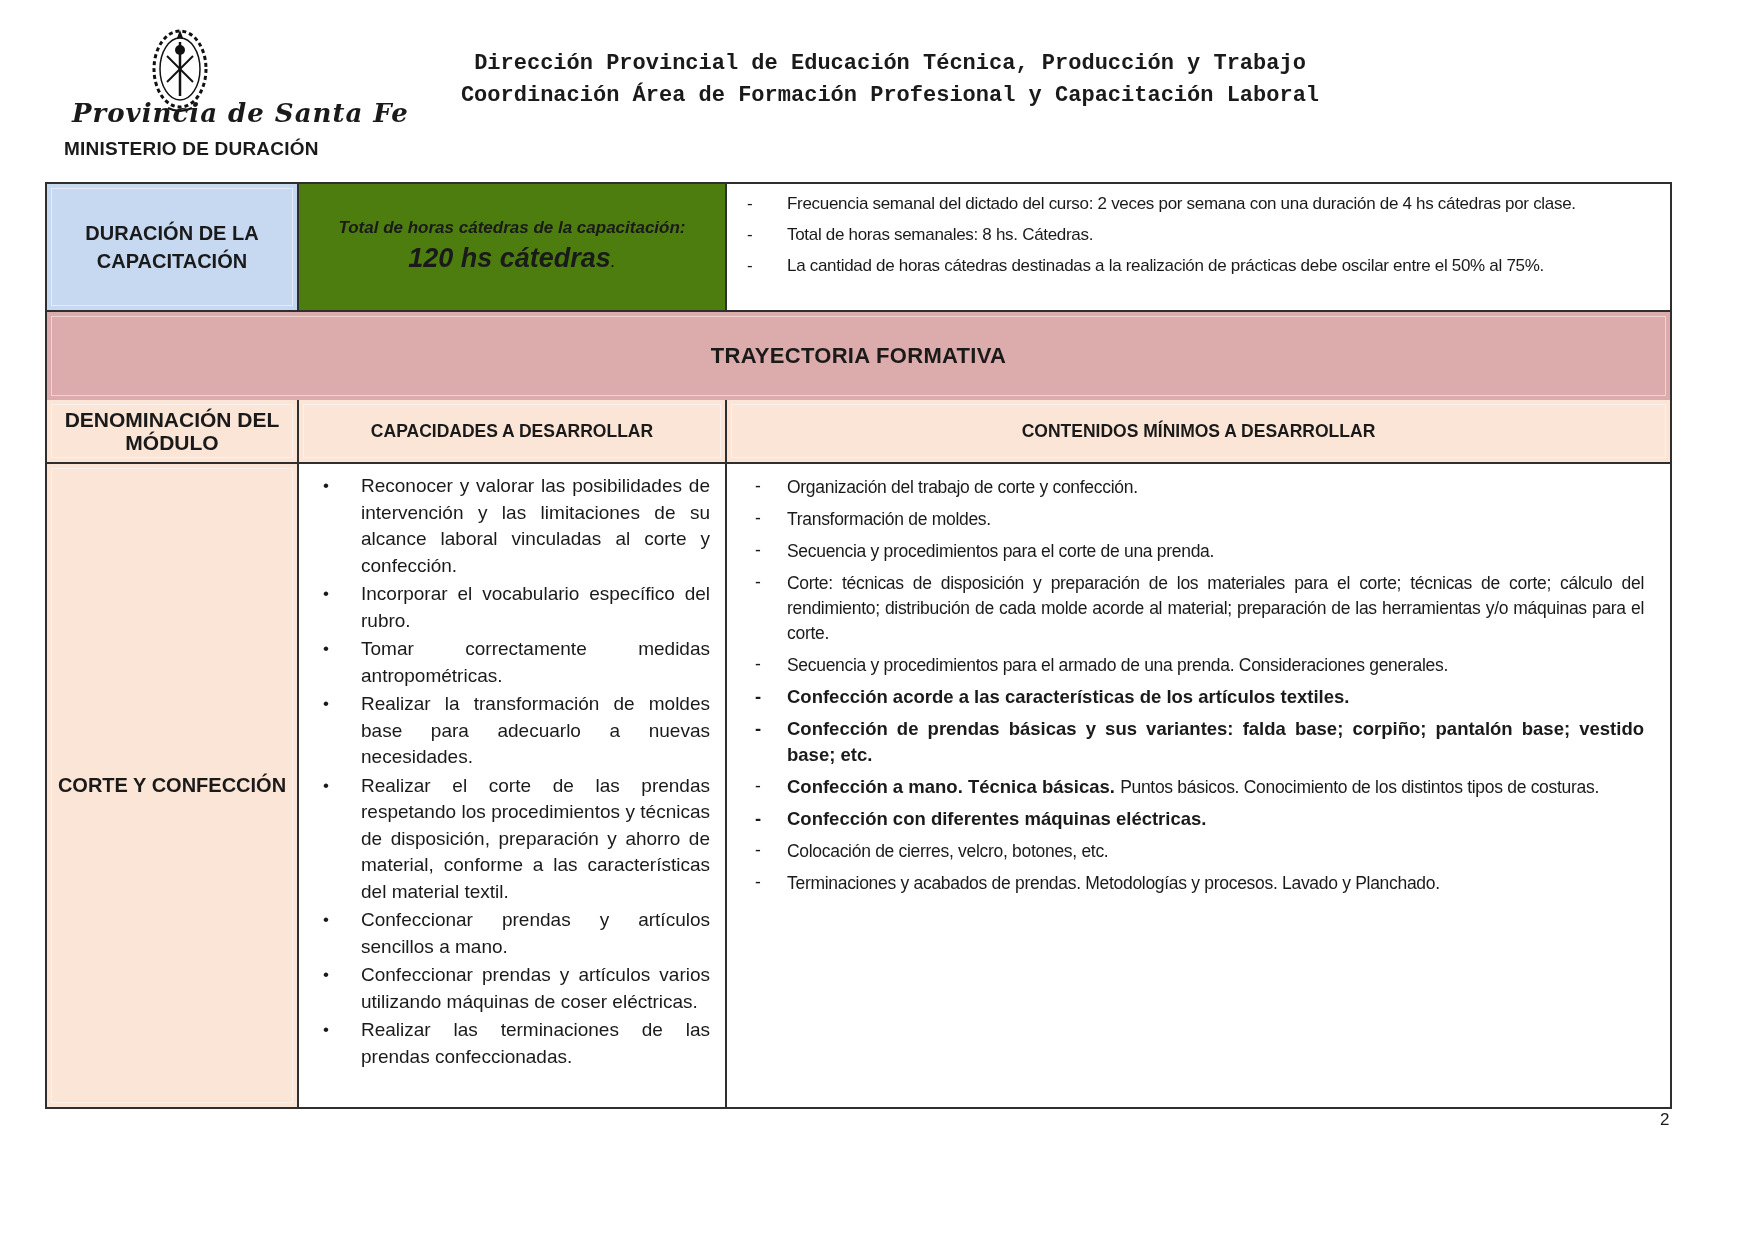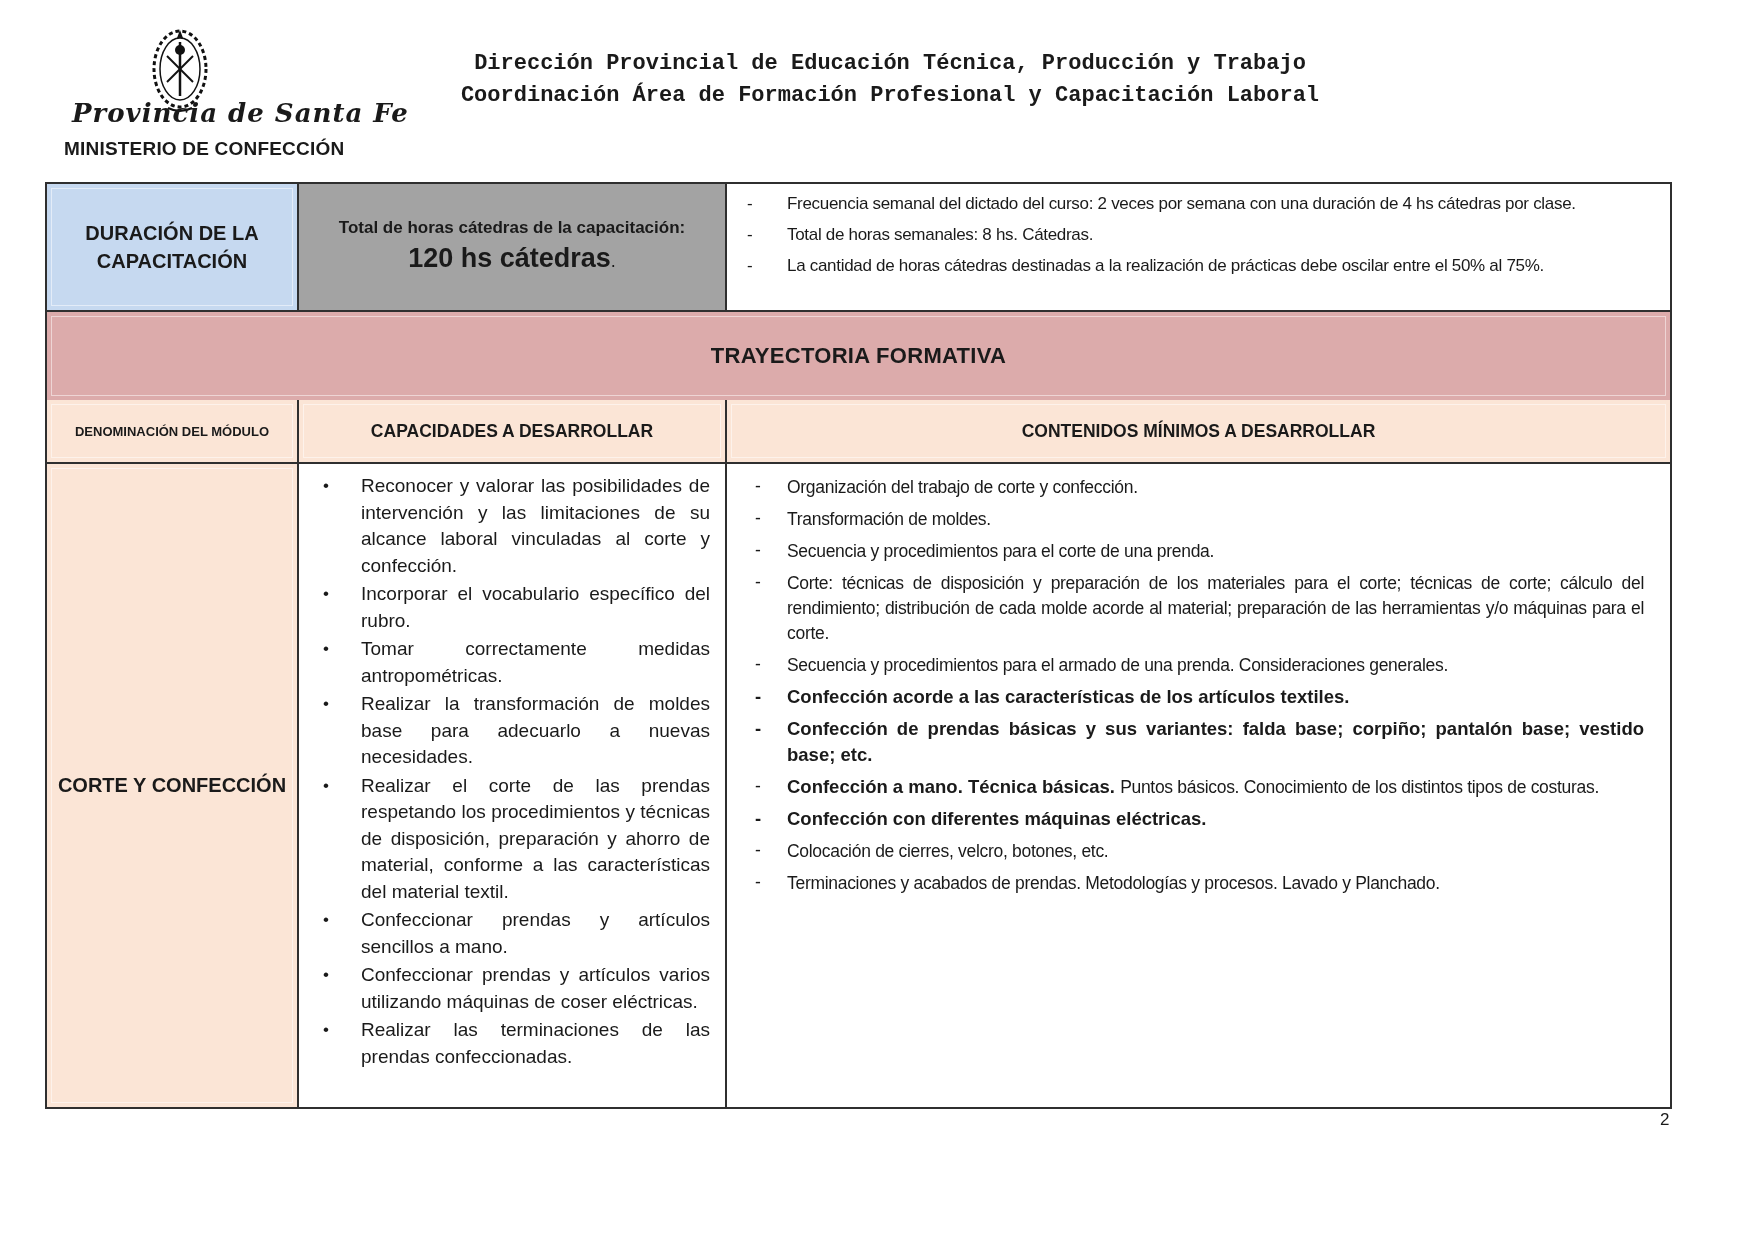--- a/index.html
+++ b/index.html
@@ -51,22 +51,22 @@
     border:1px solid rgba(255,255,255,.5);pointer-events:none;
   }
 
   
   .r-duracion{height:126px;}
   .cell-duracion{
     background:var(--blue-cell);display:flex;align-items:center;justify-content:center;
     text-align:center;font-weight:bold;font-size:20px;line-height:28px;padding:8px 18px;
   }
   .cell-total{
-    background:#a3a3a3;display:flex;flex-direction:column;align-items:center;justify-content:center;
-    text-align:center;padding:0 20px;
+    background:#4d7c0f;display:flex;flex-direction:column;align-items:center;justify-content:center;
+    text-align:center;padding:0 20px;font-style:italic;
   }
   .cell-total .tt1{font-weight:bold;font-size:17px;line-height:24px;}
   .cell-total .tt2{font-weight:bold;font-size:27px;line-height:36px;}
   .cell-total .dot{font-weight:normal;font-size:18px;}
   .cell-notes{background:#fff;padding:8px 18px 6px 12px;}
   .note-item{
     position:relative;padding-left:48px;font-size:17px;line-height:24px;
     letter-spacing:-.3px;margin-bottom:7px;
   }
   .note-item.just{text-align:justify;}
@@ -78,21 +78,21 @@
     background:var(--banner);display:flex;align-items:center;justify-content:center;
     font-weight:bold;font-size:22px;letter-spacing:.3px;position:relative;
   }
 
   
   .r-headers{height:62px;}
   .cell-head{
     background:var(--peach);display:flex;align-items:center;justify-content:center;
     text-align:center;font-weight:bold;padding:2px 10px;
   }
-  .cell-head.h1{font-size:13px;line-height:23px;}
+  .cell-head.h1{font-size:21px;line-height:23px;}
   .cell-head.h2,.cell-head.h3{font-size:17.5px;}
 
   
   .r-body{height:645px;}
   .cell-module{
     background:var(--peach);display:flex;align-items:center;justify-content:center;
     text-align:center;font-weight:bold;font-size:20px;padding:0 8px;
   }
   .cell-caps{background:#fff;padding:9px 15px 4px 12px;overflow:hidden;}
   .cap-item{
@@ -125,21 +125,21 @@
       <ellipse cx="37" cy="49" rx="20" ry="31" stroke-width="1.5"></ellipse>
       <line x1="37" y1="22" x2="37" y2="76" stroke-width="2.5"></line>
       <line x1="24" y1="36" x2="50" y2="62"></line>
       <line x1="50" y1="36" x2="24" y2="62"></line>
       <circle cx="37" cy="30" r="5" fill="#111" stroke="none"></circle>
       <path d="M37 10 L40 18 L34 18 Z" fill="#111" stroke="none"></path>
       <path d="M25 88 Q37 94 49 88" stroke-width="2"></path>
     </g>
   </svg>
   <div class="script-name">Provincia de Santa Fe</div>
-  <div class="ministry">MINISTERIO DE CONFECCIÓN</div>
+  <div class="ministry">MINISTERIO DE DURACIÓN</div>
   <div class="head-titles">
     <div class="t1">Dirección Provincial de Educación Técnica, Producción y Trabajo</div>
     <div class="t2">Coordinación Área de Formación Profesional y Capacitación Laboral</div>
   </div>
 
   <div class="doc-table">
 
     <div class="row r-duracion">
       <div class="cell cell-duracion inner-outline">DURACIÓN DE LA CAPACITACIÓN</div>
       <div class="cell cell-total">

